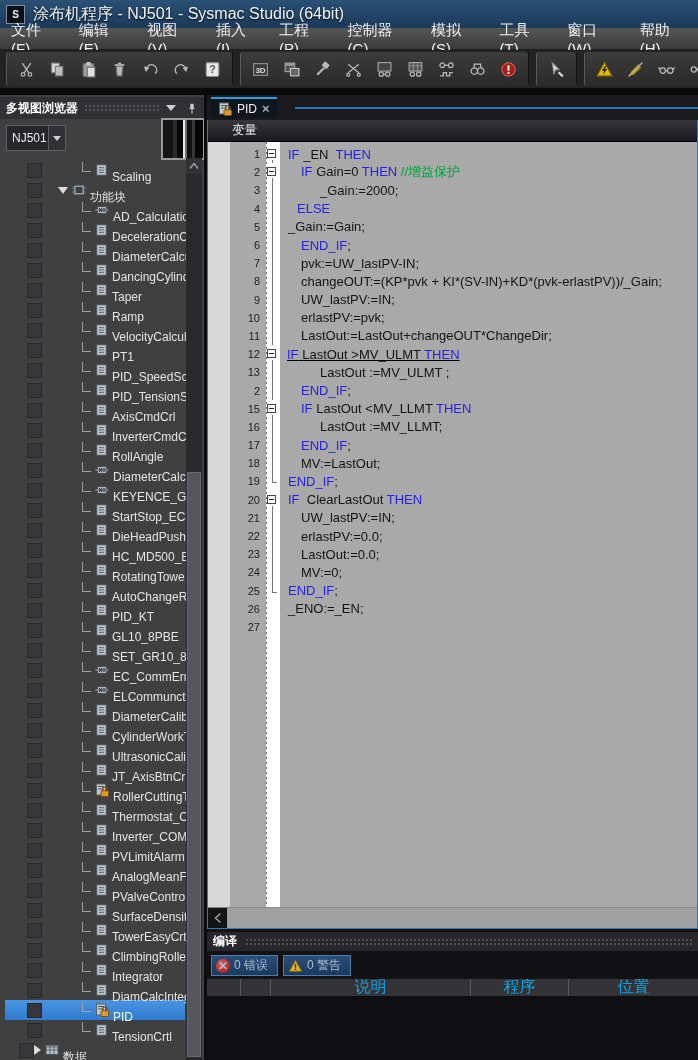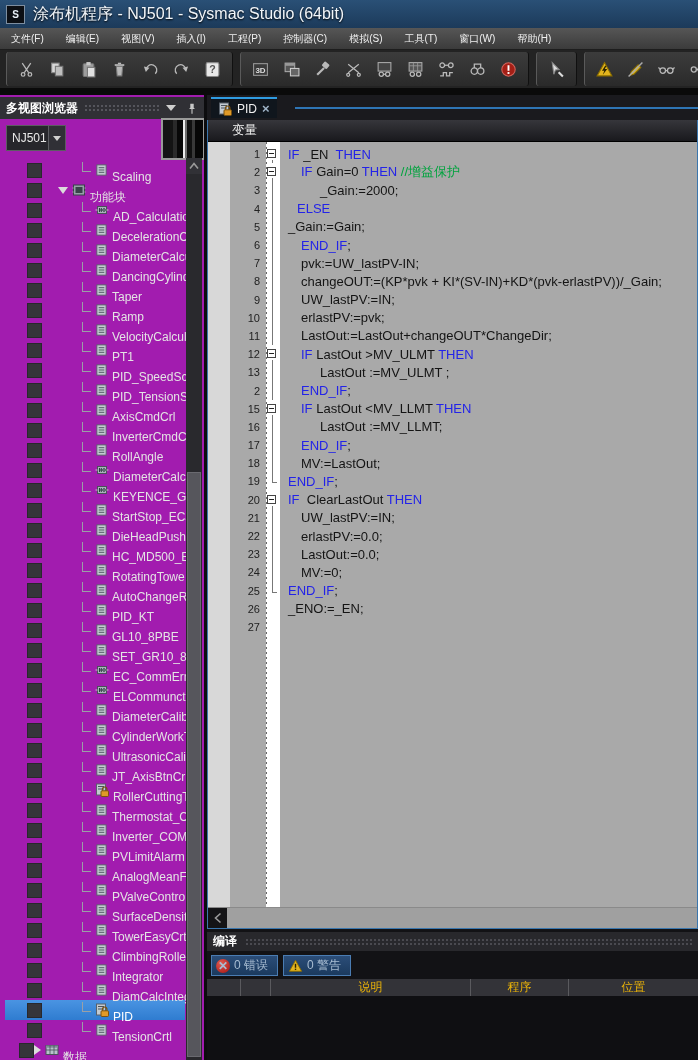--- a/index.html
+++ b/index.html
@@ -10,32 +10,32 @@
   
   .titlebar{position:absolute;left:0;top:0;width:698px;height:28px;
     background:linear-gradient(#2a5076,#1c3a5a);display:flex;align-items:center;padding-left:6px;box-sizing:border-box;}
   .app-icon{width:17px;height:17px;background:#0c0f14;border:1px solid #7d8ea0;color:#e8f0f8;font-size:10px;font-weight:bold;
     display:flex;align-items:center;justify-content:center;margin-right:8px;}
   .title-text{color:#f2f6fa;font-size:16px;text-shadow:0 1px 2px #000;}
 
   
   .menubar{position:absolute;left:0;top:28px;width:698px;height:22px;
     background:linear-gradient(#565656,#3b3b3b);border-bottom:1px solid #1d1d1d;display:flex;align-items:center;box-sizing:border-box;}
-  .menu-item{color:#f0f0f0;font-size:10px;padding:0 11px;height:100%;display:flex;align-items:center;cursor:default;}
+  .menu-item{color:#f0f0f0;font-size:15px;padding:0 11px;height:100%;display:flex;align-items:center;cursor:default;}
 
   
   .toolbar{position:absolute;left:0;top:50px;width:698px;height:38px;background:#232323;
     border-bottom:7px solid #0a0a0a;box-sizing:content-box;display:flex;align-items:center;padding-left:6px;}
   .tgroup{display:flex;align-items:center;height:34px;background:linear-gradient(#3c3c3c,#2a2a2a);
     border-left:1px solid #5a5a5a;border-right:1px solid #101010;border-radius:3px;margin-right:7px;padding:0 4px;}
   .tbtn{width:29px;height:29px;background:transparent;border:0;padding:0;margin:0 1px;display:flex;align-items:center;justify-content:center;cursor:pointer;}
   .ticon{display:flex;align-items:center;justify-content:center;}
 
   
-  .explorer{position:absolute;left:0;top:95px;width:204px;bottom:0;background:#a21caf;overflow:hidden;}
+  .explorer{position:absolute;left:0;top:95px;width:204px;bottom:0;background:#404040;overflow:hidden;}
   .splitter{position:absolute;left:204px;top:95px;width:3px;bottom:0;background:#0c0c0e;}
   .rightcol{position:absolute;left:207px;top:95px;width:491px;bottom:0;background:#101013;}
 
   
   .exp-header{position:absolute;left:0;top:2px;width:100%;height:22px;background:#303035;display:flex;align-items:center;padding:0 6px;box-sizing:border-box;}
   .exp-title{color:#fff;font-size:12px;font-weight:bold;white-space:nowrap;}
   .exp-dots{flex:1;height:8px;margin:0 6px;background-image:radial-gradient(#55555c 1px,transparent 1px);background-size:4px 4px;}
   .hdr-chevron{width:0;height:0;border-left:5px solid transparent;border-right:5px solid transparent;border-top:6px solid #cfcfcf;margin-right:10px;cursor:pointer;}
   .pin-icon{cursor:pointer;display:flex;}
 
@@ -113,21 +113,21 @@
   .bp-header{position:absolute;left:0;top:3px;right:0;height:19px;background:#28282c;display:flex;align-items:center;padding:0 6px;box-sizing:border-box;}
   .bp-title{color:#fff;font-size:12px;font-weight:bold;white-space:nowrap;}
   .bp-dots{flex:1;height:8px;margin-left:8px;background-image:radial-gradient(#4a4a50 1px,transparent 1px);background-size:4px 4px;}
   .bp-toolbar{position:absolute;left:4px;top:26px;display:flex;gap:5px;}
   .bp-btn{height:19px;display:flex;align-items:center;gap:4px;padding:0 9px 0 4px;cursor:pointer;
     background:linear-gradient(#2b4d78,#1b3a5e);border:1px solid #4a7cb2;}
   .bp-btn span{font-size:12px;color:#a9bdd2;}
   .err-badge{width:14px;height:14px;border-radius:50%;background:radial-gradient(circle at 35% 30%,#e05a50,#a51310);
     color:#fff;font-size:10px;font-weight:bold;display:flex;align-items:center;justify-content:center;line-height:1;}
   .bp-tablehead{position:absolute;left:0;top:50px;right:0;height:17px;background:#333338;display:flex;align-items:center;}
-  .bp-col{height:100%;display:flex;align-items:center;justify-content:center;color:#eab308;font-size:12px;border-left:1px solid #5a5a5e;box-sizing:border-box;}
+  .bp-col{height:100%;display:flex;align-items:center;justify-content:center;color:#0ea5e9;font-size:16px;border-left:1px solid #5a5a5e;box-sizing:border-box;}
   .bp-col:first-child{border-left:none;}
   .bp-body{position:absolute;left:0;top:67px;right:0;bottom:0;background:#0f0f12;}
 </style>
 </head>
 <body>
 
 <div class="app">
 
   <div class="titlebar">
     <span class="app-icon">S</span>
@@ -1056,21 +1056,21 @@
             <div class="crow">
               <span class="gnum">11</span>
               <span class="fold l"></span>
               <span class="ctext" style="padding-left: 21px;"><span class="seg-t">LastOut:=LastOut+changeOUT*ChangeDir;</span></span>
             </div>
             <div class="crow">
               <span class="gnum">12</span>
               <span class="fold b">
                 <span class="fbox"></span>
               </span>
-              <span class="ctext" style="padding-left: 21px;"><span class="seg-k">IF</span><span class="seg-t"> LastOut &gt;MV_ULMT </span><span class="seg-k">THEN</span></span>
+              <span class="ctext" style="padding-left: 7px; text-decoration: underline;"><span class="seg-k">IF</span><span class="seg-t"> LastOut &gt;MV_ULMT </span><span class="seg-k">THEN</span></span>
             </div>
             <div class="crow">
               <span class="gnum">13</span>
               <span class="fold l"></span>
               <span class="ctext" style="padding-left: 40px;"><span class="seg-t">LastOut :=MV_ULMT ;</span></span>
             </div>
             <div class="crow">
               <span class="gnum">2</span>
               <span class="fold l"></span>
               <span class="ctext" style="padding-left: 21px;"><span class="seg-k">END_IF</span><span class="seg-t">;</span></span>

